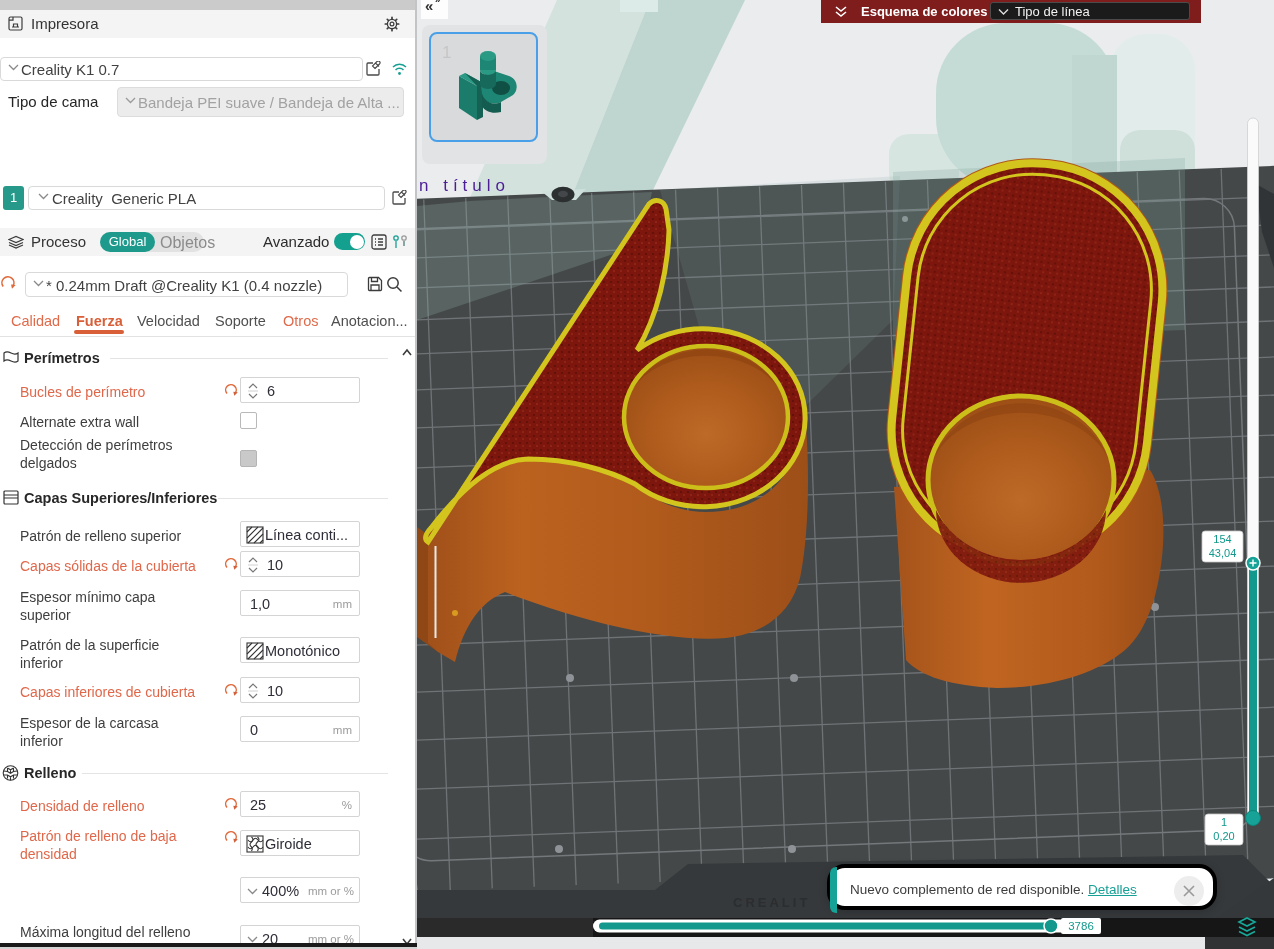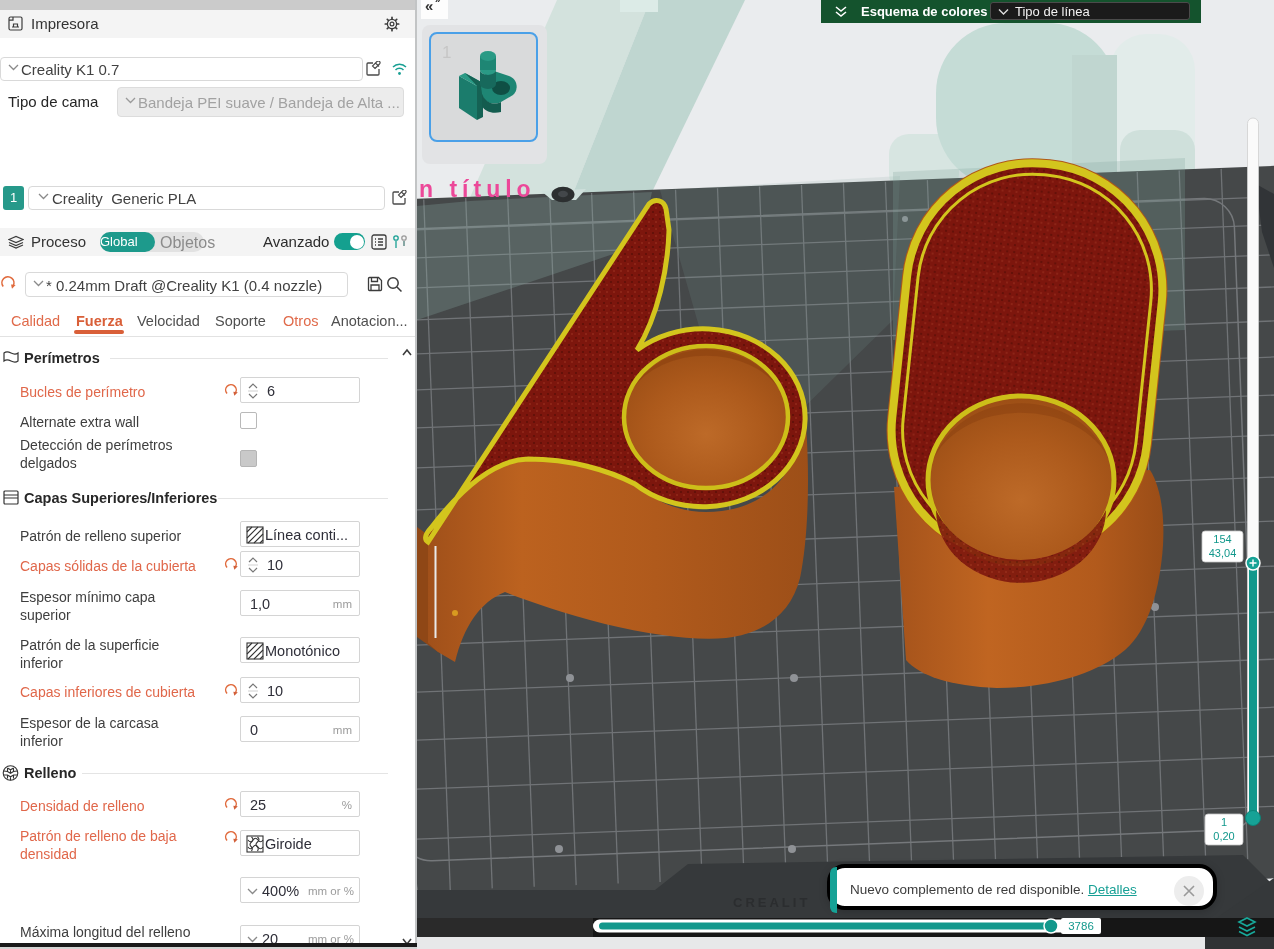--- a/index.html
+++ b/index.html
@@ -169,21 +169,21 @@
  <rect x="1061" y="918" width="40" height="16" rx="2" fill="#fff"></rect>
  <text x="1081" y="930" font-size="11.5" fill="#12988c" text-anchor="middle">3786</text>
 
  <g stroke="#18a89a" stroke-width="1.6" fill="none">
    <path d="M 1239,922 l 8,-4 8,4 -8,4 z"></path>
       <path d="M 1239,927 l 8,4 8,-4"></path>
       <path d="M 1239,931.5 l 8,4 8,-4"></path>
  </g>
 </svg>
 
-<div style="position:absolute;left:821px;top:0;width:380px;height:23px;background:#14532d">
+<div style="position:absolute;left:821px;top:0;width:380px;height:23px;background:#7f1d1d">
   <svg style="position:absolute;left:13px;top:5px" width="14" height="13" viewBox="0 0 14 13" fill="none" stroke="#fff" stroke-width="1.6">
       <path d="M2 2 L7 6 L12 2"></path>
       <path d="M2 7 L7 11 L12 7"></path>
     </svg>
   <span style="position:absolute;left:40px;top:4px;font-size:13px;font-weight:bold;color:#fff">Esquema de colores</span>
   <div style="position:absolute;left:169px;top:2px;width:200px;height:18px;background:#1b1b1b;border:1px solid #4b4b4b;border-radius:3px">
     <svg style="position:absolute;left:7px;top:5px" width="11" height="8" viewBox="0 0 11 8" fill="none" stroke="#ddd" stroke-width="1.4">
         <path d="M1 1.5 L5.5 6 L10 1.5"></path>
       </svg>
     <span style="position:absolute;left:24px;top:1px;font-size:13px;color:#f2f2f2">Tipo de línea</span>
@@ -206,21 +206,21 @@
     <path d="M 36,36 C 36,29 44,24 52,26 L 64,30 C 72,33 74,42 68,47 L 56,54 C 48,58 38,54 37,46 Z" fill="#1e8674"></path>
     <path d="M 37,46 L 37,58 C 40,64 48,66 56,64 L 56,54 C 48,58 40,54 37,46 Z" fill="#145c4f"></path>
     <ellipse cx="56" cy="40" rx="9" ry="7" fill="#0f4f44"></ellipse>
     <ellipse cx="43" cy="22" rx="8" ry="5" fill="#2a9a85"></ellipse>
     <rect x="35" y="8" width="16" height="14" fill="#1e8674"></rect>
     <ellipse cx="43" cy="8" rx="8" ry="5" fill="#2a9a85"></ellipse>
     <path d="M 35,22 a 8 5 0 0 0 16 0 l 0,14 a 8 5 0 0 1 -16 0 Z" fill="#17695c"></path>
   </svg>
 </div>
 
-<div style="position:absolute;left:419px;top:176px;font-size:23px;font-weight:bold;letter-spacing:5px;color:#ec4899">n título</div>
+<div style="position:absolute;left:419px;top:176px;font-size:17px;font-weight:normal;letter-spacing:5px;color:#4c1d95">n título</div>
 
 <div style="position:absolute;left:827px;top:864px;width:390px;height:46px;background:#fff;border:4px solid #000000;border-radius:18px;box-shadow:0 2px 8px rgba(0,0,0,0.18)">
   <div style="position:absolute;left:-1px;top:-1px;width:7px;height:46px;background:#16a296;border-radius:6px 0 0 6px"></div>
   <span style="position:absolute;left:19px;top:14px;font-size:13.5px;color:#3c3c3c">Nuevo complemento de red disponible. <a style="color:#17a095;text-decoration:underline">Detalles</a></span>
   <div style="position:absolute;right:9px;top:8px;width:30px;height:30px;border-radius:50%;background:#ededed">
    <svg style="position:absolute;left:8px;top:8px" width="14" height="14" viewBox="0 0 14 14" stroke="#9a9a9a" stroke-width="1.6">
         <path d="M2 2 L12 12 M12 2 L2 12"></path>
       </svg>
   </div>
 </div>
@@ -274,21 +274,21 @@
       <path d="M13 8 v5 a1 1 0 0 1 -1 1 H2 a1 1 0 0 1 -1 -1 V3 a1 1 0 0 1 1 -1 h5"></path>
       <path d="M9.5 2 L13 5.5 M9 7.5 L13.5 3 a1 1 0 0 0 -2.5 -2.5 L6.5 5 Z" stroke-width="1.1"></path>
     </svg>
  <div class="hdr" style="top:228px;height:28px">
   <svg class="icon" style="left:8px;top:6px" width="16" height="16" viewBox="0 0 16 16" fill="none" stroke="#3c3c3c" stroke-width="1.2">
         <path d="M1 5.5 L8 2.5 L15 5.5 L8 8.5 Z"></path>
         <path d="M1 8.5 L8 11.5 L15 8.5 M1 11 L8 14 L15 11"></path>
       </svg>
   <span class="t">Proceso</span>
   <div style="position:absolute;left:100px;top:4px;width:104px;height:20px;background:#e2e2e2;border-radius:10px">
-    <div style="position:absolute;left:0;top:0;width:55px;height:20px;background:#1d9a8c;border-radius:10px;color:#fff;font-size:13px;text-align:left;line-height:20px">Global</div>
+    <div style="position:absolute;left:0;top:0;width:55px;height:20px;background:#1d9a8c;border-radius:10px;color:#fff;font-size:13px;text-align:center;line-height:20px">Global</div>
     <span style="position:absolute;left:60px;top:2px;font-size:16px;color:#8b8b8b">Objetos</span>
   </div>
   <span style="position:absolute;left:263px;top:5px;font-size:15px;color:#2c2c2c">Avanzado</span>
   <div style="position:absolute;left:334px;top:5px;width:31px;height:17px;background:#14a08f;border-radius:9px">
     <div style="position:absolute;right:1.5px;top:1.5px;width:14px;height:14px;background:#fff;border-radius:50%"></div>
   </div>
   <svg class="icon" style="left:371px;top:6px" width="16" height="16" viewBox="0 0 16 16" fill="none" stroke="#3c3c3c" stroke-width="1.3">
         <rect x="1" y="1" width="14" height="14" rx="2"></rect>
         <path d="M4 5 h1 M7 5 h5 M4 8 h1 M7 8 h5 M4 11 h1 M7 11 h5"></path>
       </svg>

